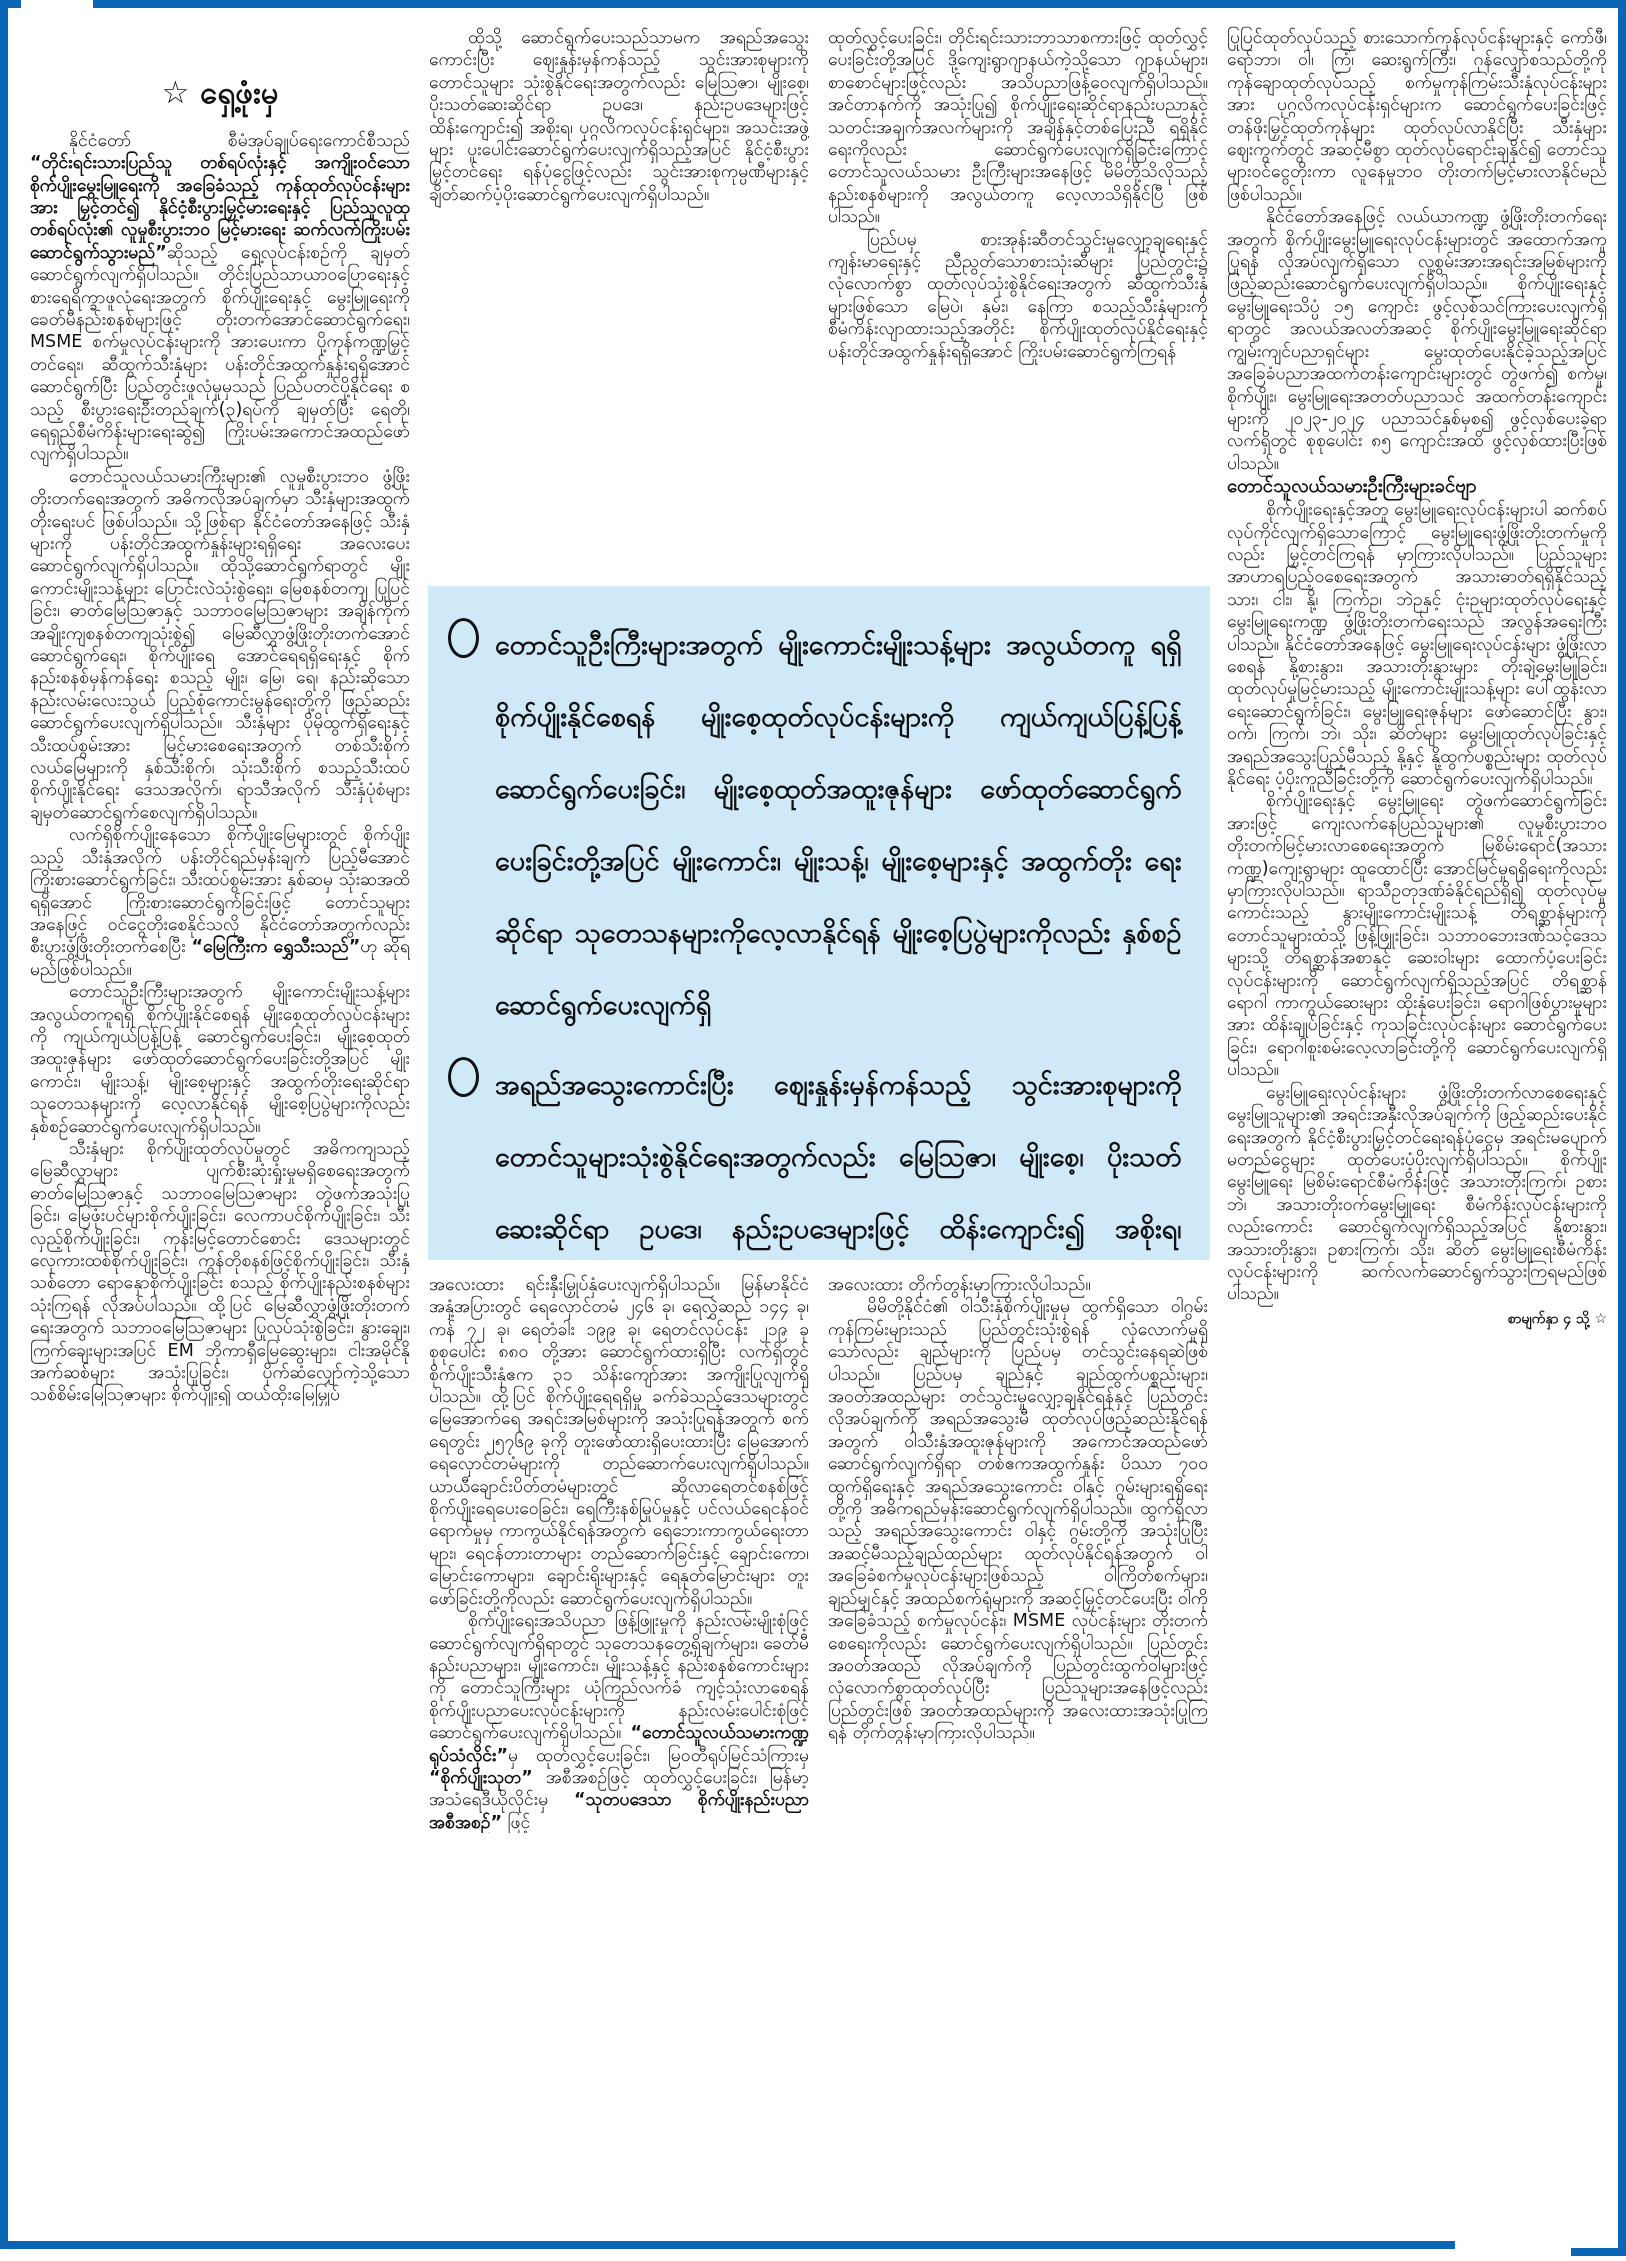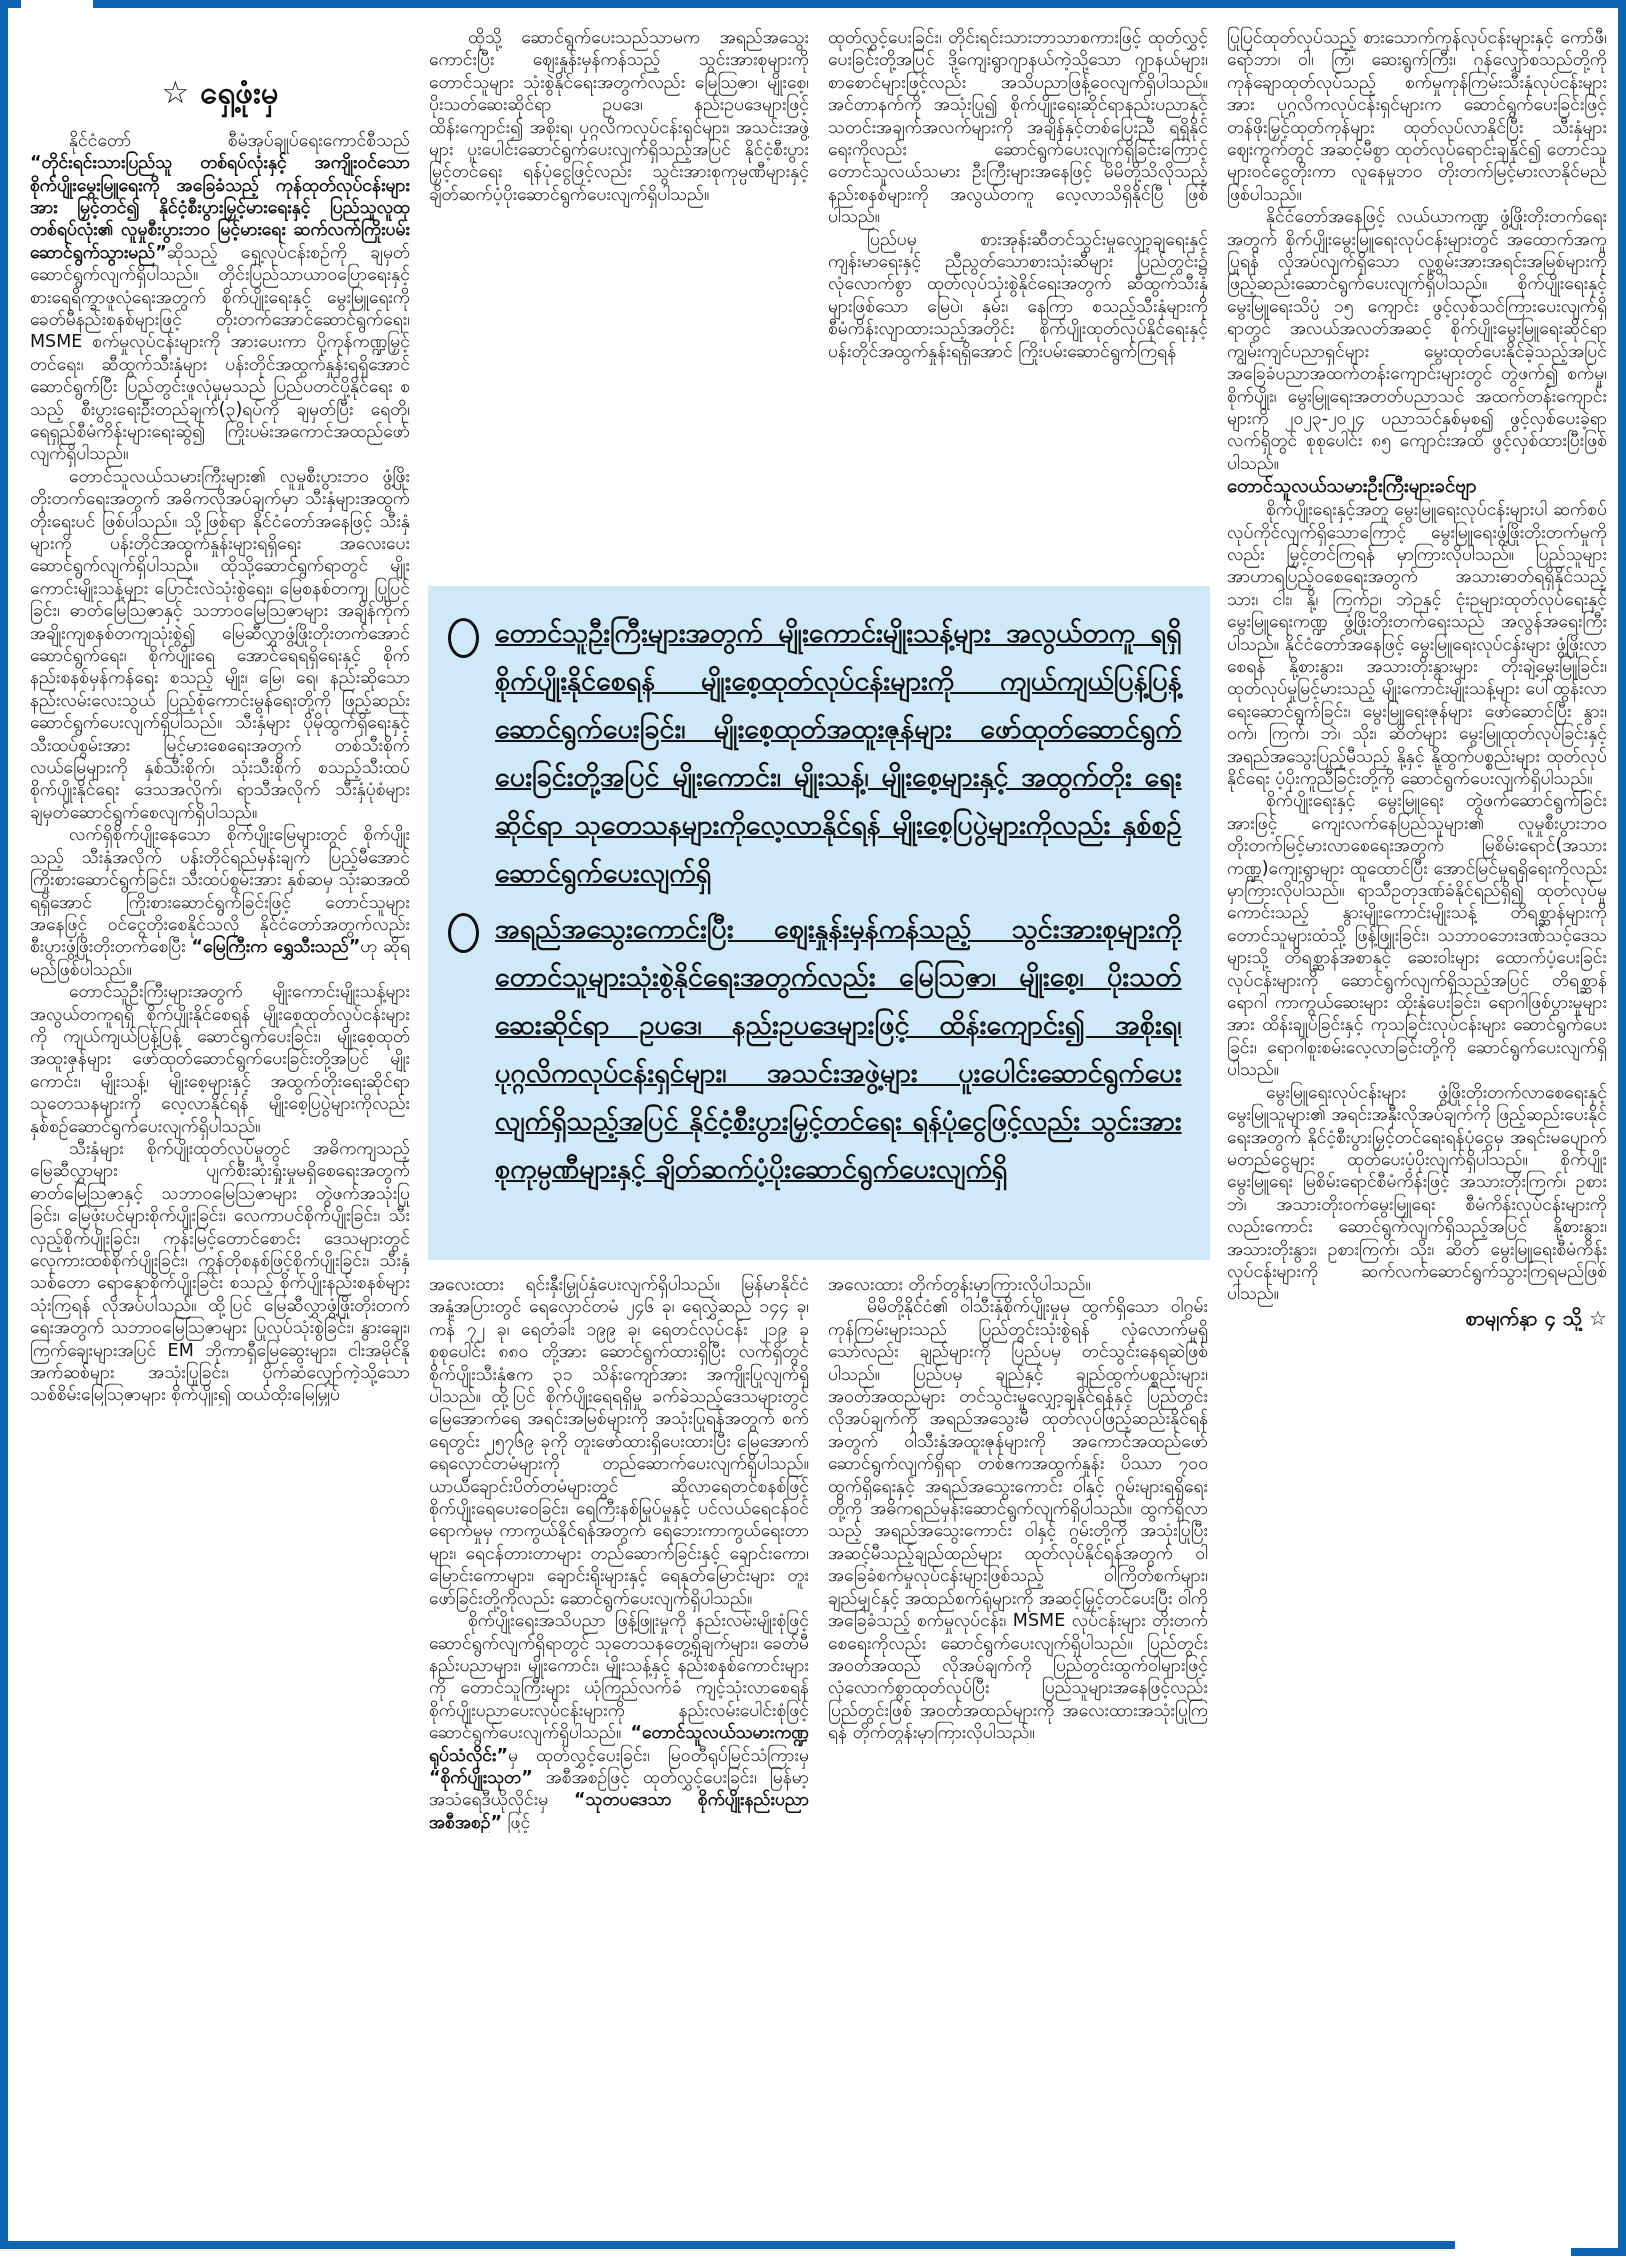--- a/index.html
+++ b/index.html
@@ -25,34 +25,34 @@
   }
   .segment { overflow:hidden; }
   .column p { margin:0; }
   p.indent { text-indent:39px; }
   p.cont   { text-indent:0; }
   h2.pagehead {
     margin:50px 0 19.7px 0; font-size:31px; line-height:33px;
     font-weight:bold; text-align:center;
   }
   h3.subhead { margin:0; font-size:18.6px; line-height:24px; font-weight:bold; text-align:left; }
-  p.pageref  { font-weight:bold; text-align:right; font-size:20px; line-height:26px; }
+  p.pageref  { font-weight:bold; text-align:right; font-size:14px; line-height:26px; }
   .star { font-weight:bold; }
 
   .highlight-box {
     position:absolute; left:428px; top:586px; width:782px; height:674px;
     background:#cfe9f8; box-sizing:border-box; padding:23px 28.4px 15.3px 19.7px; overflow:hidden;
   }
   .bullet { display:flex; gap:16.4px; margin-bottom:7.7px; }
   .bullet-circle {
     flex:0 0 31px; width:31px; height:40px; margin-top:8.8px;
     border:3.8px solid #111111; border-radius:50%; box-sizing:border-box; background:transparent;
   }
   .bullet-text {
-    margin:0; flex:1; font-size:27px; line-height:48px; font-weight:bold; text-align:justify;text-decoration:underline;
+    margin:0; flex:1; font-size:27px; line-height:72px; font-weight:bold; text-align:justify;
   }
 </style>
 </head>
 <body>
 
 <div class="page">
   <div class="frame frame-top"></div>
   <div class="frame frame-topleft"></div>
   <div class="frame frame-left"></div>
   <div class="frame frame-right"></div>

